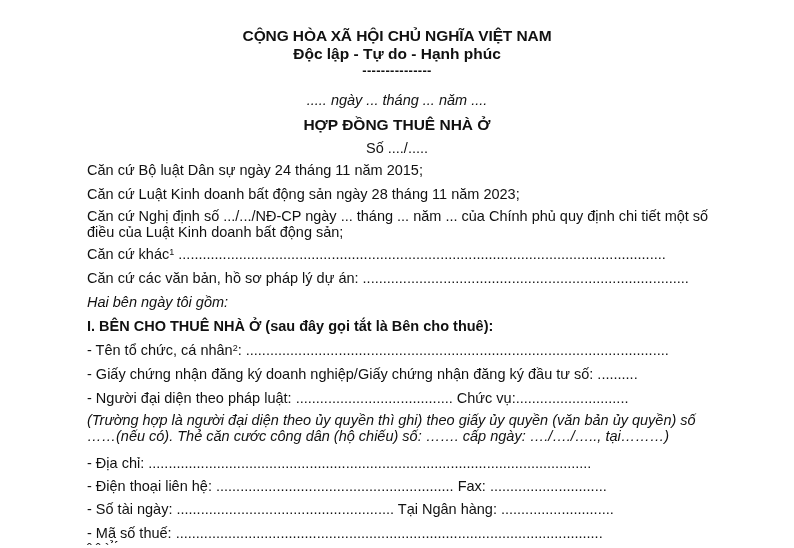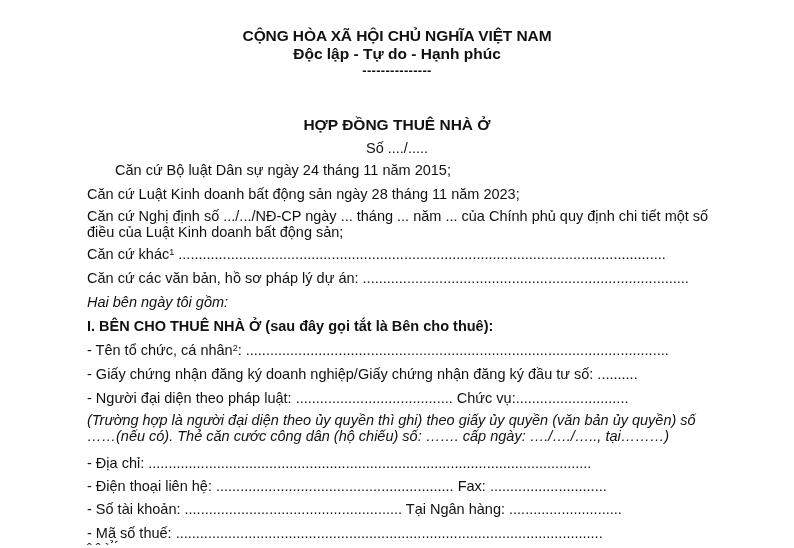--- a/index.html
+++ b/index.html
@@ -90,40 +90,41 @@
   </style>
 </head>
 <body>
 
 <div class="page">
 
   <div class="center nation">CỘNG HÒA XÃ HỘI CHỦ NGHĨA VIỆT NAM</div>
   <div class="center motto">Độc lập - Tự do - Hạnh phúc</div>
   <div class="center divider">---------------</div>
 
+  <div class="center dateline">..... ngày ... tháng ... năm ....</div>
   <div class="center title">HỢP ĐỒNG THUÊ NHÀ Ở</div>
   <div class="center number">Số ..../.....</div>
 
-  <div class="line" style="top:162px;margin-left:28px;">Căn cứ Bộ luật Dân sự ngày 24 tháng 11 năm 2015;</div>
+  <div class="line" style="top:162px;">Căn cứ Bộ luật Dân sự ngày 24 tháng 11 năm 2015;</div>
   <div class="line" style="top:186px;">Căn cứ Luật Kinh doanh bất động sản ngày 28 tháng 11 năm 2023;</div>
   <div class="line wrap" style="top:209px;">Căn cứ Nghị định số .../.../NĐ-CP ngày ... tháng ... năm ... của Chính phủ quy định chi tiết một số điều của Luật Kinh doanh bất động sản;</div>
 
   <div class="line" style="top:246px;">
     <span>Căn cứ khác</span><sup>1</sup><span> .........................................................................................................................</span>
   </div>
   <div class="line" style="top:270px;">Căn cứ các văn bản, hồ sơ pháp lý dự án: .................................................................................</div>
   <div class="line italic" style="top:294px;">Hai bên ngày tôi gồm:</div>
 
   <div class="line bold" style="top:318px;">I. BÊN CHO THUÊ NHÀ Ở (sau đây gọi tắt là Bên cho thuê):</div>
 
   <div class="line" style="top:342px;">
     <span>- Tên tổ chức, cá nhân</span><sup>2</sup><span>: .........................................................................................................</span>
   </div>
   <div class="line" style="top:390px;">- Người đại diện theo pháp luật: .......................................   Chức vụ:............................</div>
   <div class="line" style="top:366px;">- Giấy chứng nhận đăng ký doanh nghiệp/Giấy chứng nhận đăng ký đầu tư số: ..........</div>
   <div class="line wrap italic" style="top:413px;">(Trường hợp là người đại diện theo ủy quyền thì ghi) theo giấy ủy quyền (văn bản ủy quyền) số ……(nếu có). Thẻ căn cước công dân (hộ chiếu) số: ……. cấp ngày: …./…./….., tại………)</div>
   <div class="line" style="top:478px;">- Điện thoại liên hệ: ...........................................................   Fax: .............................</div>
   <div class="line" style="top:455px;">- Địa chỉ: ..............................................................................................................</div>
-  <div class="line" style="top:501px;">- Số tài khoản: ......................................................   Tại Ngân hàng: ............................</div>
+  <div class="line" style="top:501px;">- Số tài ngày: ......................................................   Tại Ngân hàng: ............................</div>
   <div class="line" style="top:525px;">- Mã số thuế: ..........................................................................................................</div>
   <div class="cut">  ˆ       ˆ   ` ̉            ́</div>
 
 </div>
 
 </body></html>

